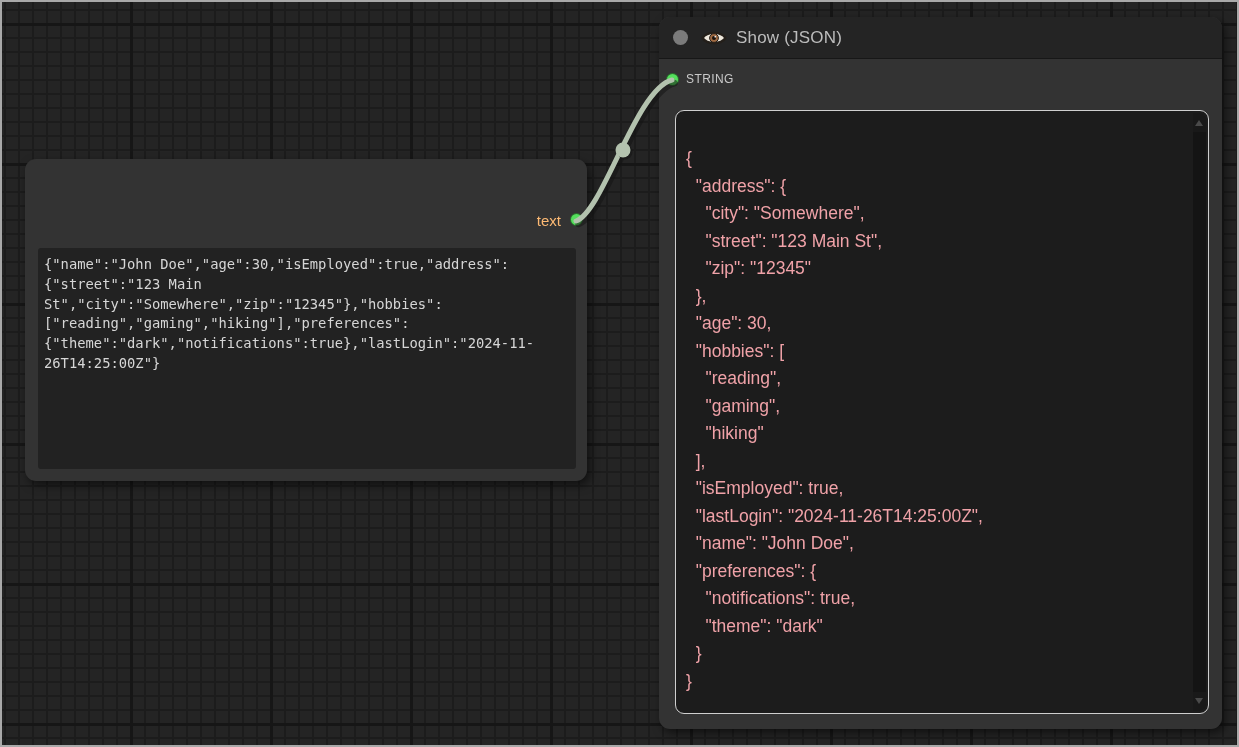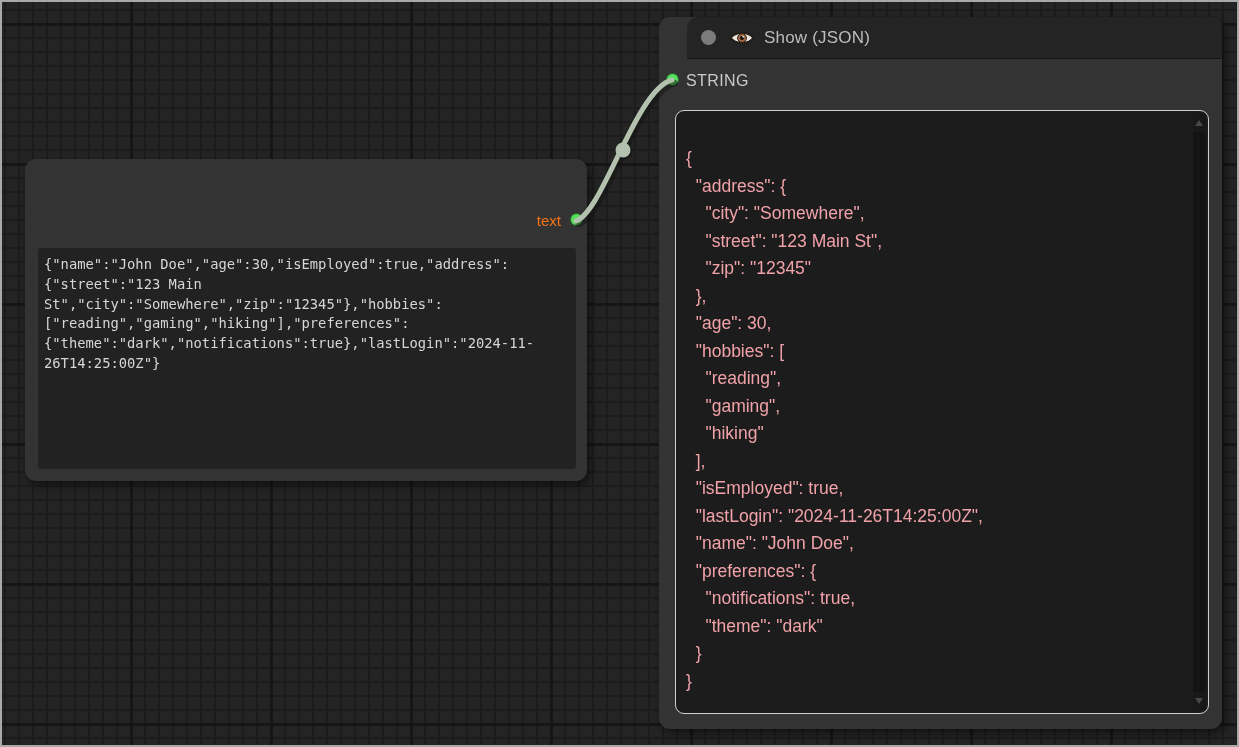--- a/index.html
+++ b/index.html
@@ -54,21 +54,21 @@
     white-space: nowrap;
   }
 
   
   .node-write { left: 23px; top: 157px; width: 562px; height: 322px; }
   .out-row {
     position: absolute; top: 42px; left: 0; right: 0; height: 46px;
   }
   .out-label {
     position: absolute; right: 26px; top: 11px;
-    font-size: 15px; color: #f97316;
+    font-size: 15px; color: #fdba74;
   }
   .port {
     position: absolute;
     width: 13px; height: 13px;
     border-radius: 50%;
     background: #54df5c;
     border: 1px solid rgba(10,20,10,0.55);
   }
   .port-out { right: 4px; top: 12px; }
   .text-widget {
@@ -80,26 +80,26 @@
     padding: 7px 6px;
     font-family: "DejaVu Sans Mono", monospace;
     font-size: 13.8px;
     line-height: 19.8px;
     color: #d6d6d6;
     white-space: pre;
     overflow: hidden;
   }
 
   
-  .node-show { left: 657px; top: 15px; width: 563px; height: 712px; padding-left: 28px; }
+  .node-show { left: 657px; top: 15px; width: 563px; height: 712px; }
   .in-row { position: absolute; top: 42px; left: 0; right: 0; height: 46px; }
   .port-in { left: 7px; top: 14px; }
   .in-label {
     position: absolute; left: 27px; top: 13px;
-    font-size: 16px; color: #c9c9c9;
+    font-size: 12px; color: #c9c9c9;
     letter-spacing: 0.4px;
   }
   .json-panel {
     position: absolute;
     left: 16px; top: 93px;
     width: 534px; height: 604px;
     background: #1c1c1c;
     border: 1.5px solid #cfcfcf;
     border-radius: 9px;
     overflow: hidden;

